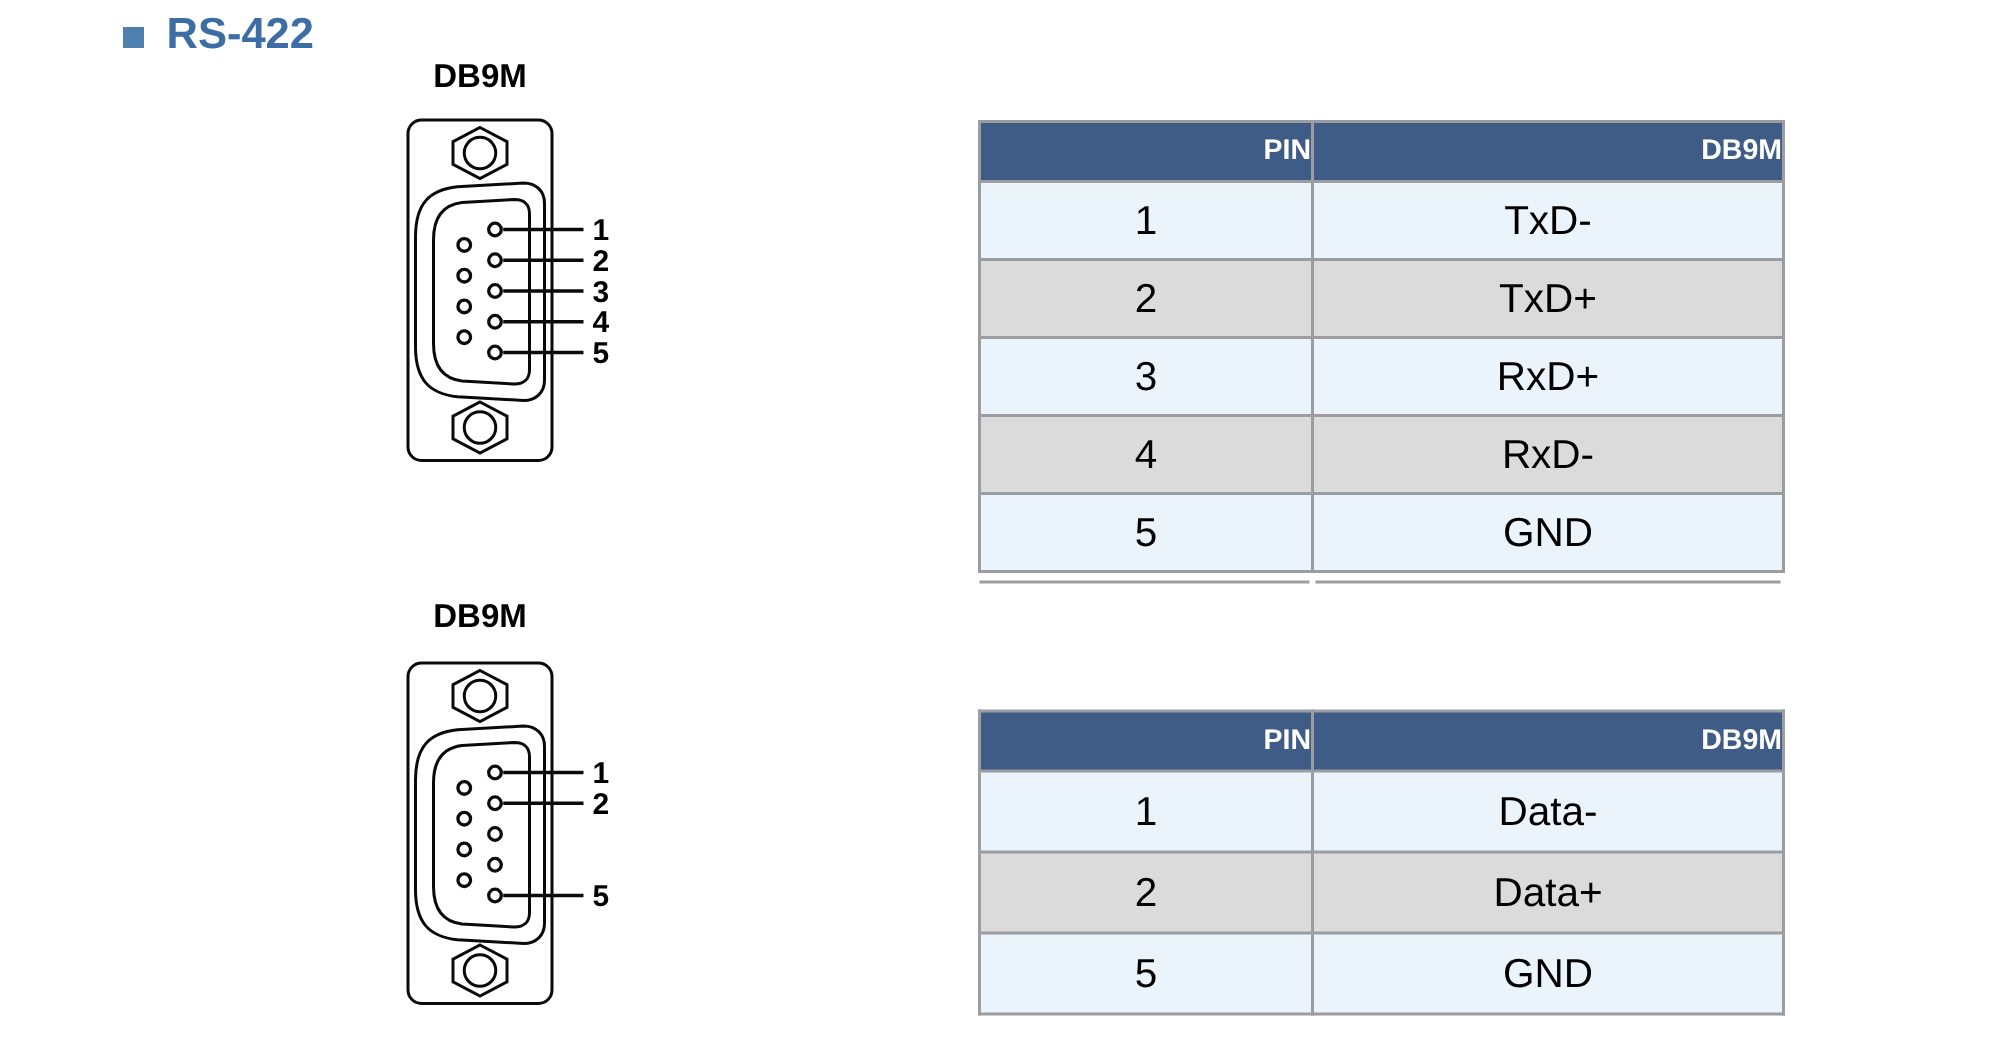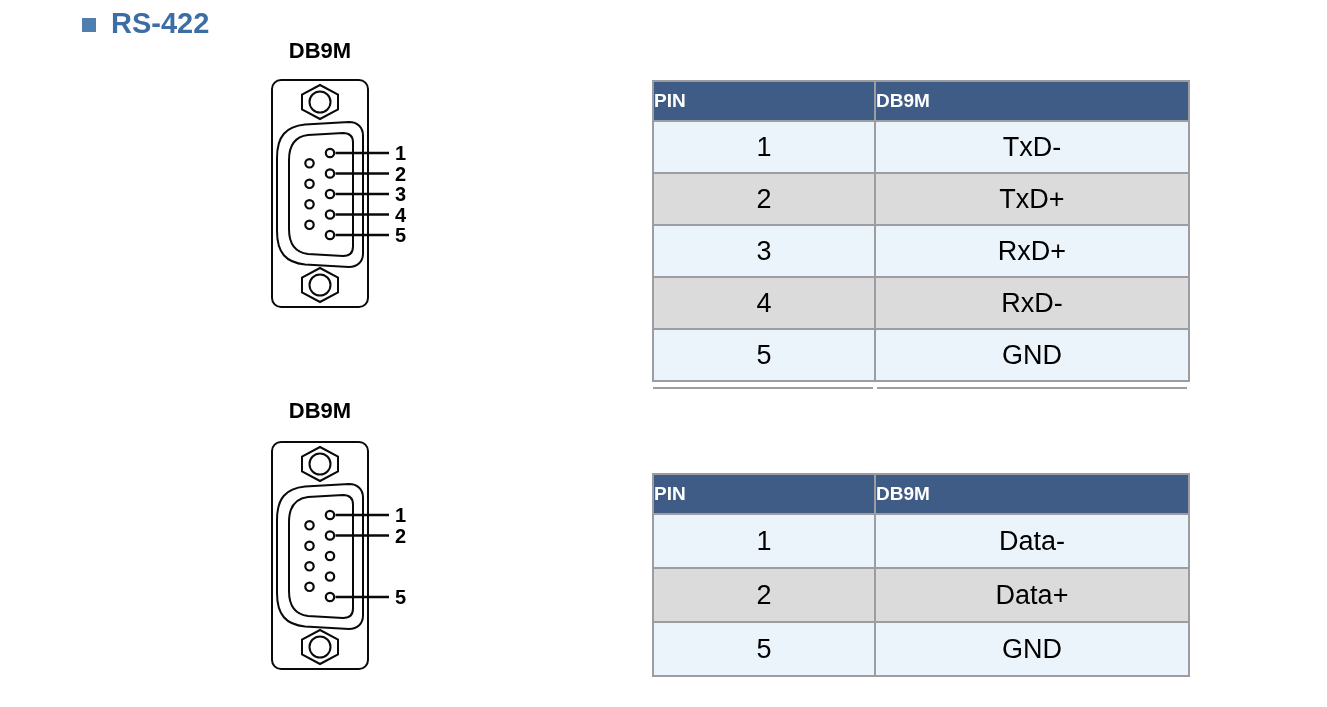--- a/index.html
+++ b/index.html
@@ -24,21 +24,21 @@
   .fig-title{position:absolute;width:96px;text-align:center;font-size:22px;font-weight:bold;color:#000;line-height:1.0;}
 
   .connector-svg{position:absolute;width:170px;height:245px;}
   .connector-svg .stroke{fill:#ffffff;stroke:var(--diagram-stroke);stroke-width:2;}
   .connector-svg .pin{fill:#ffffff;stroke:var(--diagram-stroke);stroke-width:2.2;}
   .connector-svg .leader{stroke:var(--diagram-stroke);stroke-width:2.4;}
   .connector-svg text{font-family:"Liberation Sans",sans-serif;font-size:20px;font-weight:bold;fill:#000;}
 
   table.pin-table{position:absolute;width:536px;border-collapse:collapse;table-layout:fixed;}
   .pin-table th{background:var(--table-header-bg);color:var(--table-header-text);
-    font-size:19px;font-weight:bold;height:40px;text-align:left;vertical-align:middle;}
+    font-size:19px;font-weight:bold;height:40px;text-align:right;vertical-align:middle;}
   .pin-table td{font-size:27px;color:#000;text-align:center;vertical-align:middle;}
   .pin-table th,.pin-table td{border:2px solid var(--table-border);}
   .t1 td{height:52px;}
   .t2 td{height:54px;}
   tr.row-blue td{background:var(--row-blue);}
   tr.row-gray td{background:var(--row-gray);}
   .artifact-line{position:absolute;height:2px;background:var(--table-border);}
 </style>
 </head>
 <body>

